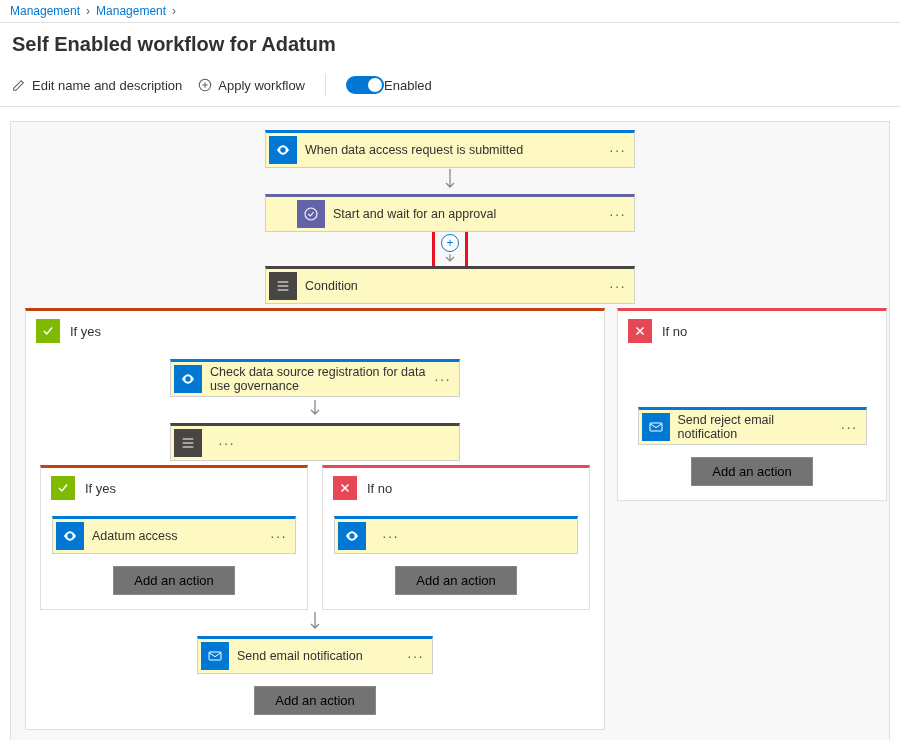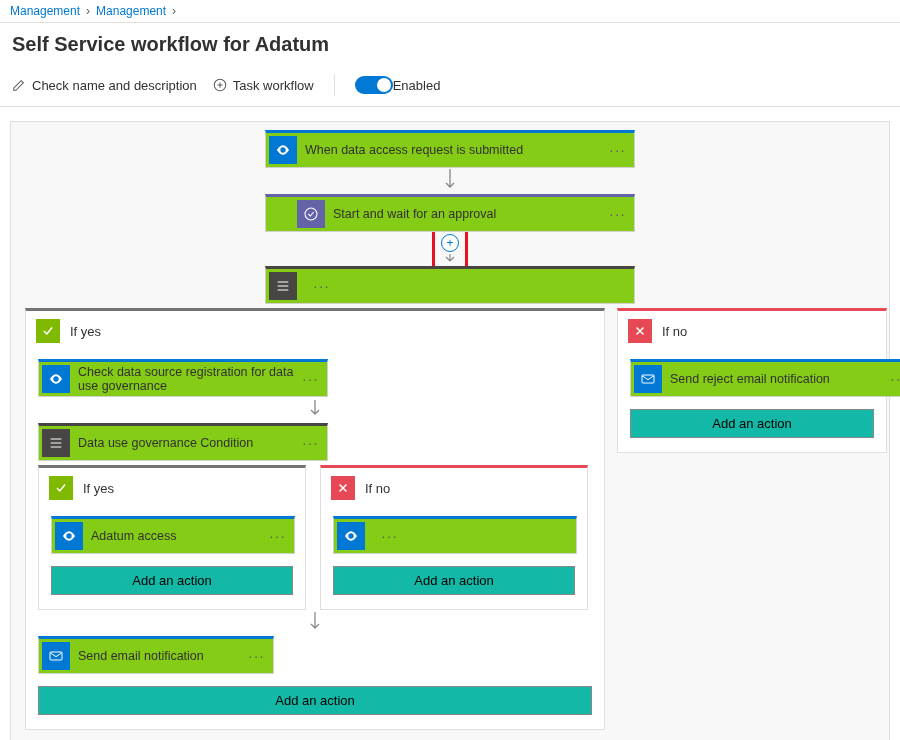--- a/index.html
+++ b/index.html
@@ -21,84 +21,84 @@
   .sep { width: 1px; height: 22px; background: #e1dfdd; margin: 0 4px; }
   .toggle-wrap { display: flex; align-items: center; gap: 0; }
   .toggle { width: 38px; height: 18px; background: #0078d4; border-radius: 10px; position: relative; cursor: pointer; }
   .toggle::after { content:""; position:absolute; right:2px; top:2px; width:14px; height:14px; background:#fff; border-radius:50%; }
   
   
   .canvas { background: #f8f8f8; border: 1px solid #e1dfdd; margin: 14px 10px 6px; padding: 8px 14px 18px; position: relative; }
   .col { display:flex; flex-direction:column; align-items:center; }
   
   
-  .card { width: 370px; background: #84cc16; border: 1px solid #d2d0ce; border-top: 3px solid #0078d4; display:flex; align-items:center; position:relative; }
+  .card { width: 370px; background: #fef9c3; border: 1px solid #d2d0ce; border-top: 3px solid #0078d4; display:flex; align-items:center; position:relative; }
   .card.approval { border-top-color:#6264a7;padding-left:28px; }
   .card.dark { border-top-color:#484644; }
   .card .iconbox { width: 28px; height: 28px; margin: 3px 8px 3px 3px; display:flex; align-items:center; justify-content:center; color:#fff; flex-shrink:0; }
   .card .iconbox.blue { background:#0078d4; }
   .card .iconbox.purple { background:#6264a7; }
   .card .iconbox.dark { background:#484644; }
   .card .txt { flex:1; font-size: 12.5px; }
   .card .dots { color:#605e5c; padding: 0 8px; cursor:pointer; font-size:14px; letter-spacing:1px; }
   
   .arrow { height: 26px; display:flex; align-items:center; justify-content:center; }
   .arrow svg { stroke:#8a8886; }
   
   .redbox { border: 3px solid #e81123; padding: 2px; }
   .plus-circle { width:18px; height:18px; border:1px solid #0078d4; border-radius:50%; display:flex; align-items:center; justify-content:center; color:#0078d4; font-size:12px; background:#fff; cursor:pointer; }
   
   
   .split { display:flex; gap:12px; margin-top:4px; width:100%; }
   .branch { border:1px solid #e1dfdd; background:#fff; flex-shrink:0; }
-  .branch.yes { border-top:3px solid #737373; }
+  .branch.yes { border-top:3px solid #c2410c; }
   .branch.no  { border-top:3px solid #e74856; }
   .branch-head { display:flex; align-items:center; gap:10px; padding:8px 10px; font-size:13px; }
   .branch-head .chk { width:24px; height:24px; display:flex; align-items:center; justify-content:center; color:#fff; }
   .branch-head .chk.y { background:#7fba00; }
   .branch-head .chk.n { background:#e74856; }
-  .branch-body { padding: 8px 12px 14px; display:flex; flex-direction:column; }
-  
-  .action-btn { border:1px solid #8a8886; background:#14b8a6; padding: 6px 20px; font-size: 13px; cursor:pointer; }
+  .branch-body { padding: 8px 12px 14px; display:flex; flex-direction:column; align-items:center; }
+  
+  .action-btn { border:1px solid #8a8886; background:#737373; padding: 6px 20px; font-size: 13px; cursor:pointer; }
   
   
   .nested-split { display:flex; gap:14px; margin-top:4px; }
   .nested-split .branch { width:268px; }
   .card.sm { width:244px; }
 </style>
 </head>
 <body>
 
 <div class="breadcrumb">
   <a>Management</a>
   <span class="chev">›</span>
   <a>Management</a>
   <span class="chev">›</span>
 </div>
 <div class="hr"></div>
 
-<div class="title">Self Service workflow for Adatum</div>
+<div class="title">Self Enabled workflow for Adatum</div>
 
 <div class="toolbar">
   <div class="tbtn">
     <span class="icn">
       <svg viewBox="0 0 16 16" width="14" height="14">
           <path d="M2 11.5 10.5 3l2.5 2.5L4.5 14H2z" fill="none" stroke="#605e5c" stroke-width="1.2"></path>
         </svg>
     </span>
-    <span>Check name and description</span>
+    <span>Edit name and description</span>
   </div>
   <div class="tbtn">
     <span class="icn">
       <svg viewBox="0 0 16 16" width="14" height="14">
           <circle cx="8" cy="8" r="6.5" fill="none" stroke="#605e5c" stroke-width="1.2"></circle>
           <path d="M8 5v6M5 8h6" stroke="#605e5c" stroke-width="1.2"></path>
         </svg>
     </span>
-    <span>Task workflow</span>
+    <span>Apply workflow</span>
   </div>
   <div class="sep"></div>
   <div class="toggle-wrap">
     <div class="toggle"></div>
     <span>Enabled</span>
   </div>
 </div>
 
 <div class="canvas">
   <div class="col">
@@ -139,20 +139,21 @@
           </svg>
       </div>
     </div>
 
     <div class="card dark">
       <div class="iconbox dark">
         <svg width="16" height="16" viewBox="0 0 24 24">
             <path d="M4 6h16M4 12h16M4 18h16" stroke="#fff" stroke-width="1.5"></path>
           </svg>
       </div>
+      <div class="txt">Condition</div>
       <div class="dots">···</div>
     </div>
   </div>
 
   <div class="split">
 
     <div class="branch yes" style="width:580px;">
       <div class="branch-head">
         <div class="chk y">
           <svg width="14" height="14" viewBox="0 0 24 24">
@@ -176,21 +177,20 @@
             <svg width="12" height="20">
               <path d="M6 0v14M2 10l4 4 4-4" fill="none" stroke-width="1.3"></path>
             </svg>
           </div>
         <div class="card dark" style="width:290px;">
           <div class="iconbox dark">
             <svg width="16" height="16" viewBox="0 0 24 24">
                 <path d="M4 6h16M4 12h16M4 18h16" stroke="#fff" stroke-width="1.5"></path>
               </svg>
           </div>
-          <div class="txt">Data use governance Condition</div>
           <div class="dots">···</div>
         </div>
 
         <div class="nested-split">
           <div class="branch yes">
             <div class="branch-head">
               <div class="chk y">
                   <svg width="14" height="14" viewBox="0 0 24 24">
                     <path d="M5 12l5 5 9-11" fill="none" stroke="#fff" stroke-width="2.5"></path>
                   </svg>
@@ -261,21 +261,21 @@
     <div class="branch no" style="width:270px; align-self:flex-start;">
       <div class="branch-head">
         <div class="chk n">
             <svg width="14" height="14" viewBox="0 0 24 24">
               <path d="M6 6l12 12M18 6L6 18" stroke="#fff" stroke-width="2.5"></path>
             </svg>
           </div>
         <span>If no</span>
       </div>
       <div class="branch-body">
-        <div class="card" style="width:286px;">
+        <div class="card" style="width:229px;margin-top:48px;">
           <div class="iconbox blue">
             <svg width="16" height="16" viewBox="0 0 24 24">
                 <rect x="3" y="6" width="18" height="12" rx="1" fill="none" stroke="#fff" stroke-width="1.5"></rect>
                 <path d="M3 7l9 6 9-6" fill="none" stroke="#fff" stroke-width="1.5"></path>
               </svg>
           </div>
           <div class="txt">Send reject email notification</div>
           <div class="dots">···</div>
         </div>
         <div style="height:12px"></div>

